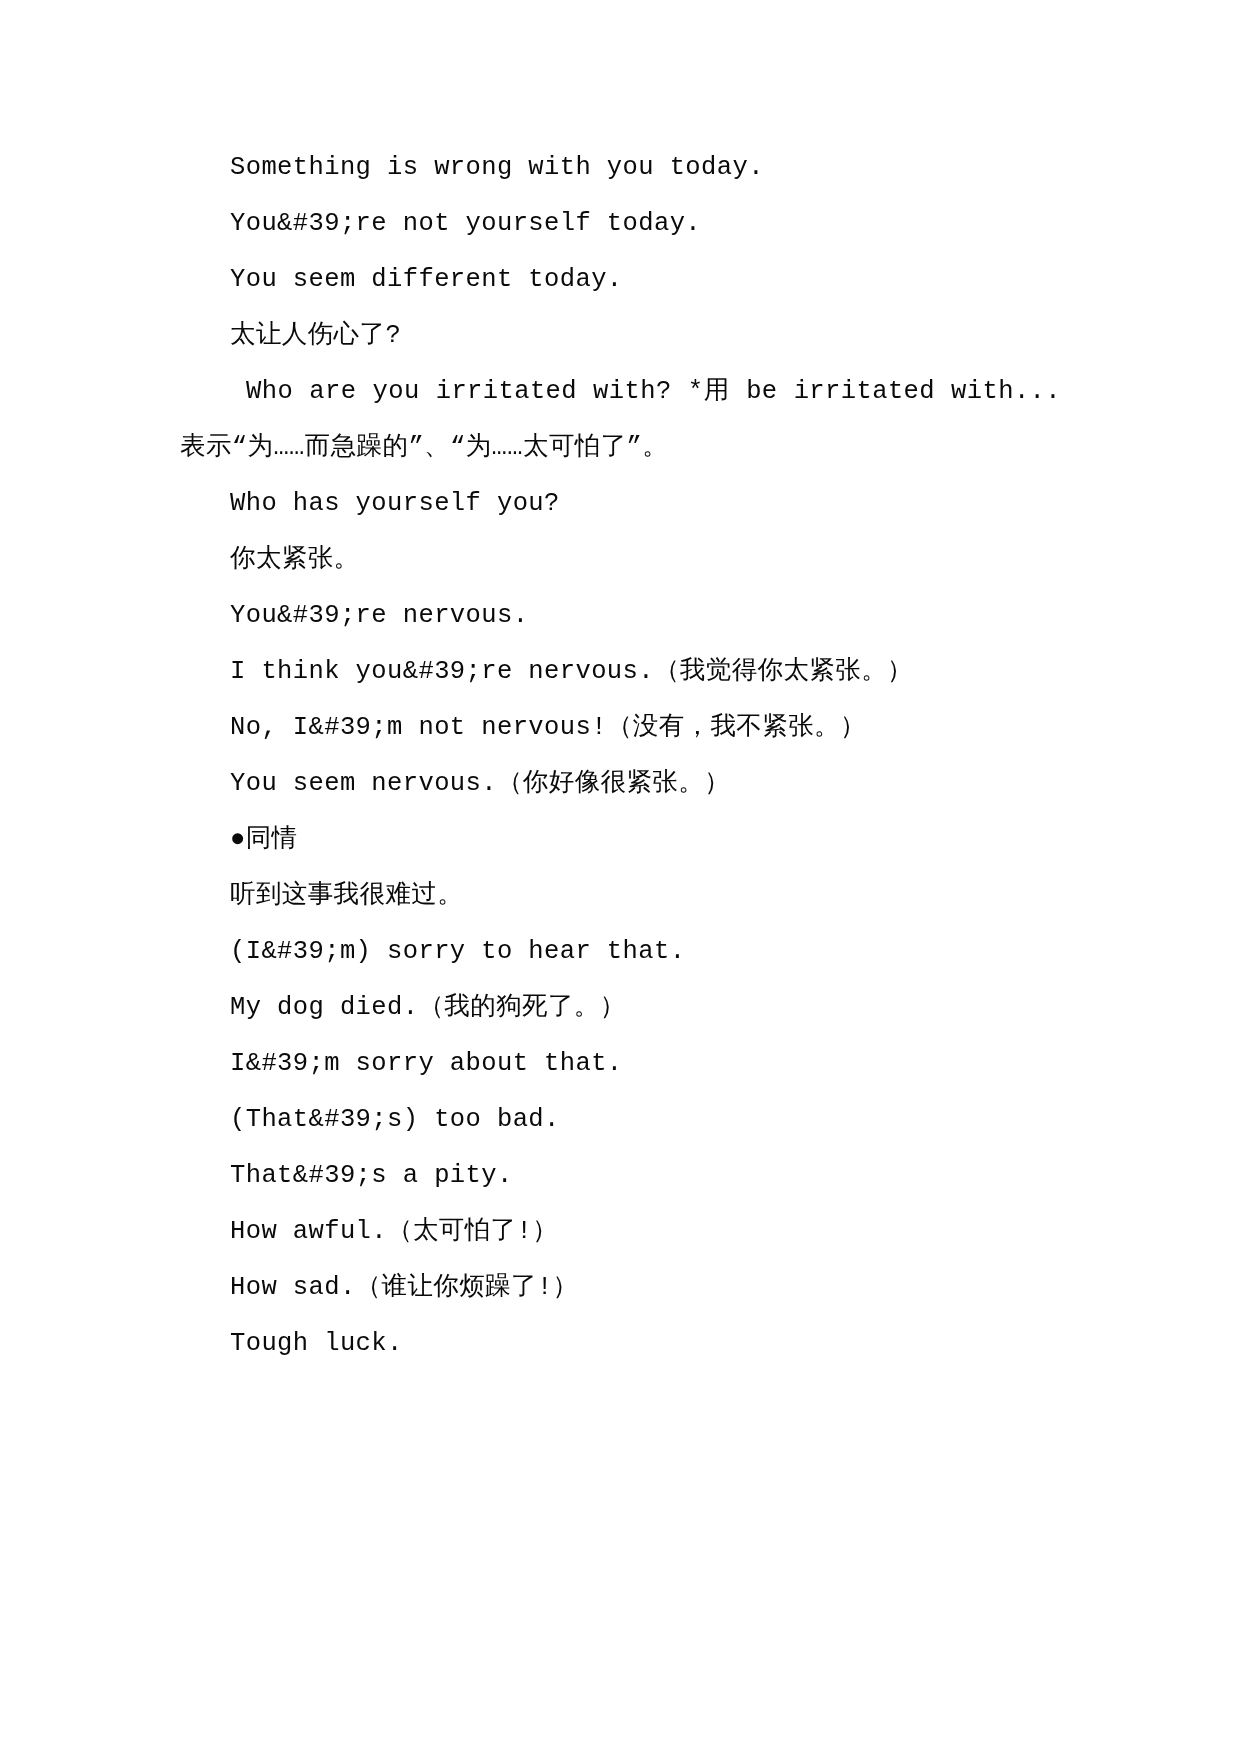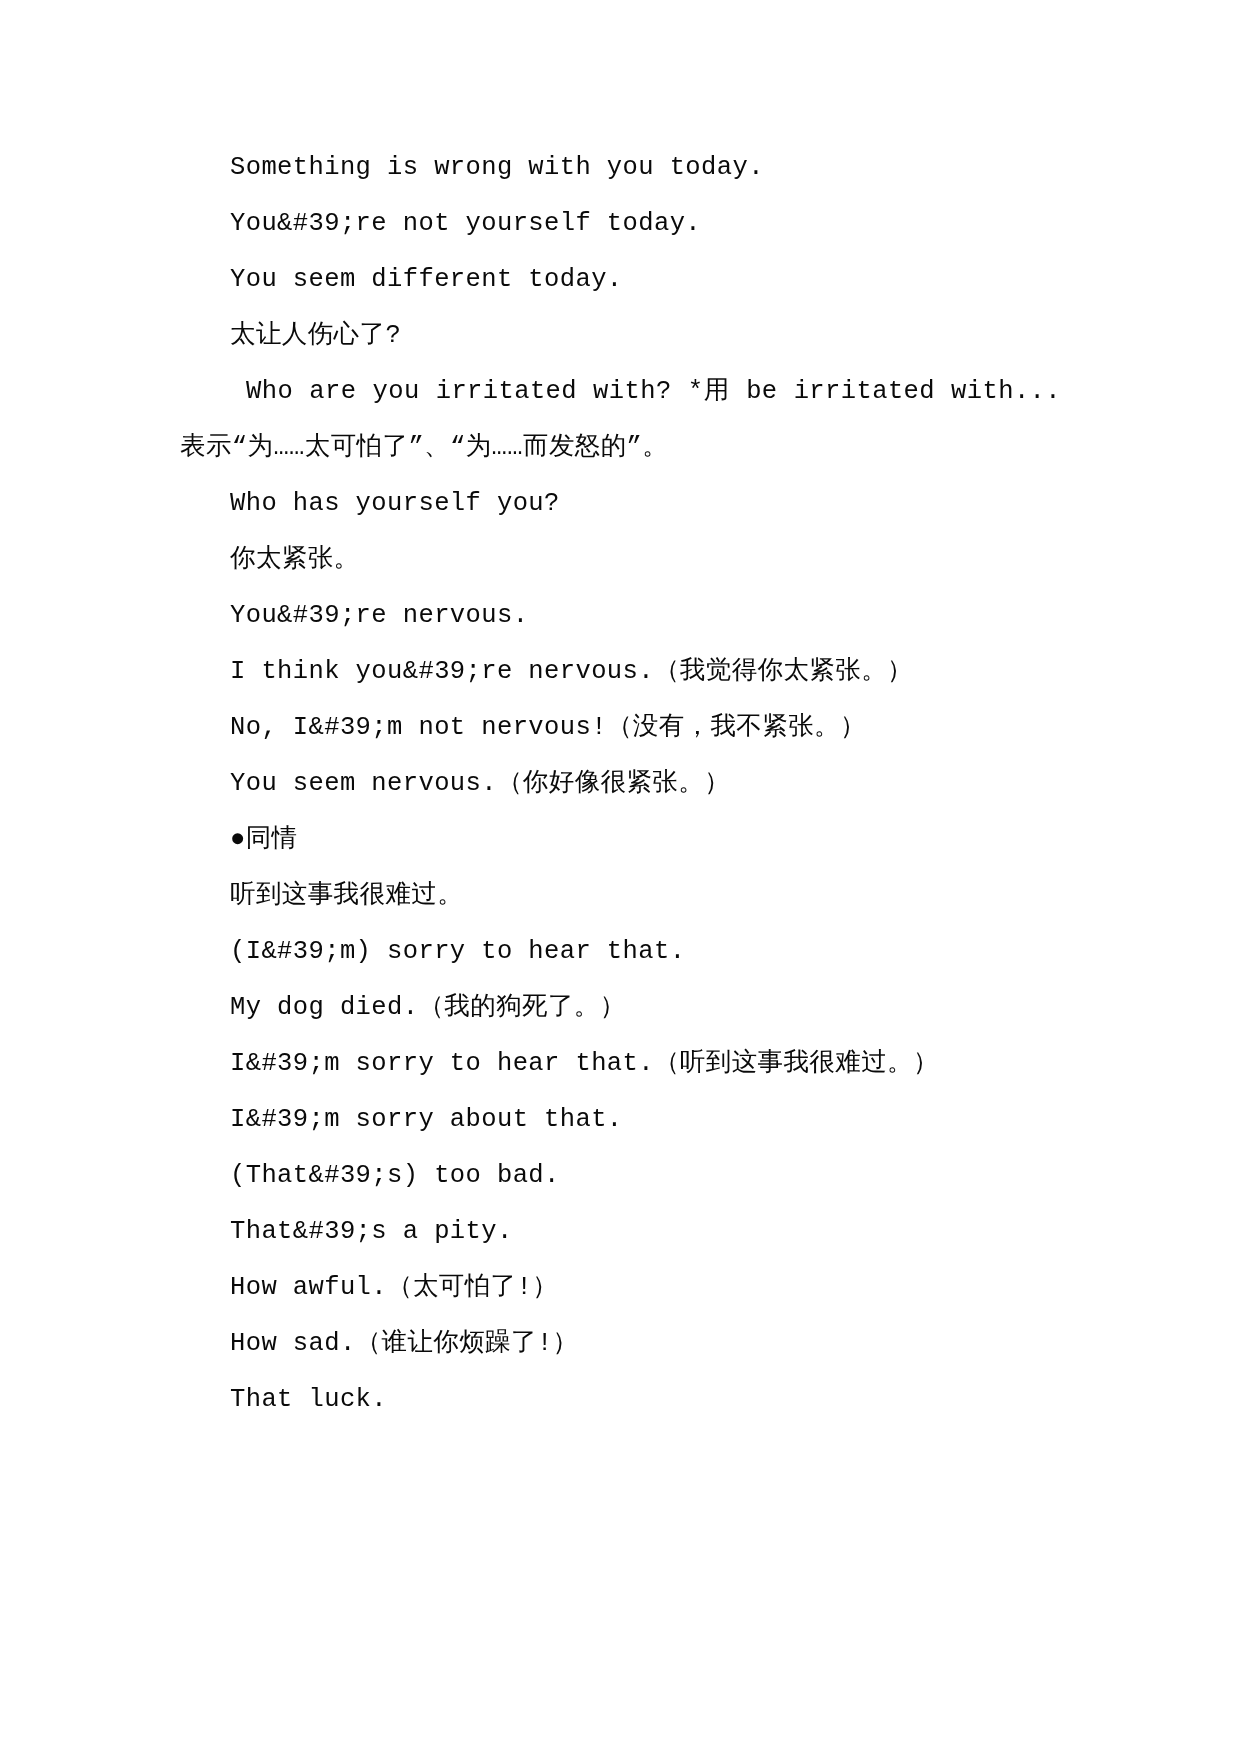--- a/index.html
+++ b/index.html
@@ -44,32 +44,31 @@
 </style>
 </head>
 <body>
 
 <div class="page">
   <div class="doc-body" id="doc-body">
       <p class="line indent">Something is wrong with you today.</p>
       <p class="line indent">You&amp;#39;re not yourself today.</p>
       <p class="line indent">You seem different today.</p>
       <p class="line indent">太让人伤心了?</p>
-      <p class="line para-wrap"> Who are you irritated with? *用 be irritated with...表示“为……太可怕了”、“为……而发怒的”。</p>
+      <p class="line para-wrap"> Who are you irritated with? *用 be irritated with...表示“为……而急躁的”、“为……太可怕了”。</p>
       <p class="line indent">Who has yourself you?</p>
       <p class="line indent">你太紧张。</p>
       <p class="line indent">You&amp;#39;re nervous.</p>
       <p class="line indent">I think you&amp;#39;re nervous.（我觉得你太紧张。）</p>
       <p class="line indent">No, I&amp;#39;m not nervous!（没有，我不紧张。）</p>
       <p class="line indent">You seem nervous.（你好像很紧张。）</p>
       <p class="line indent">●同情</p>
       <p class="line indent">听到这事我很难过。</p>
       <p class="line indent">(I&amp;#39;m) sorry to hear that.</p>
       <p class="line indent">My dog died.（我的狗死了。）</p>
-      <p class="line indent">I&amp;#39;m sorry to hear that.（听到这事我很难过。）</p>
       <p class="line indent">I&amp;#39;m sorry about that.</p>
       <p class="line indent">(That&amp;#39;s) too bad.</p>
       <p class="line indent">That&amp;#39;s a pity.</p>
       <p class="line indent">How awful.（太可怕了!）</p>
       <p class="line indent">How sad.（谁让你烦躁了!）</p>
-      <p class="line indent">That luck.</p>
+      <p class="line indent">Tough luck.</p>
     </div>
 </div>
 
 </body></html>

